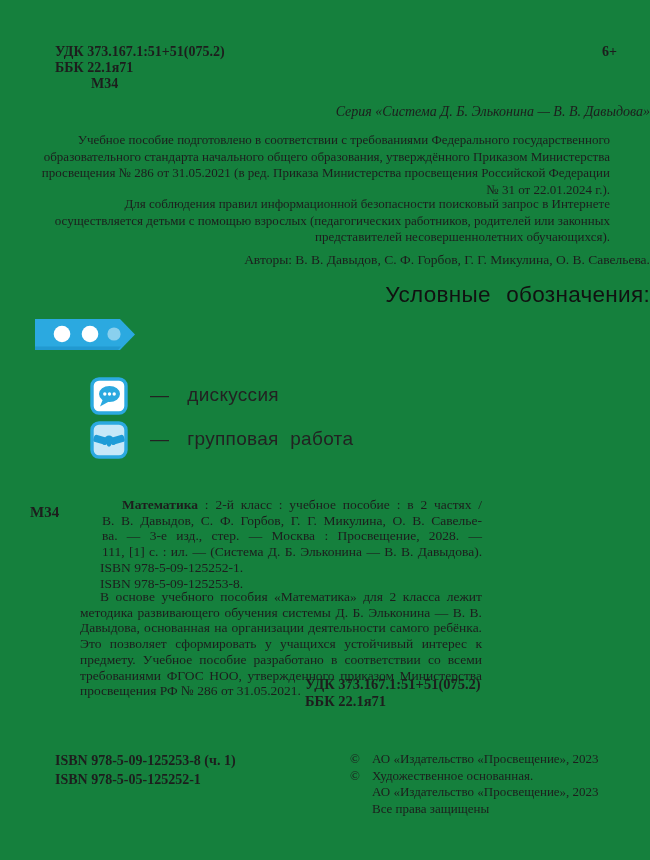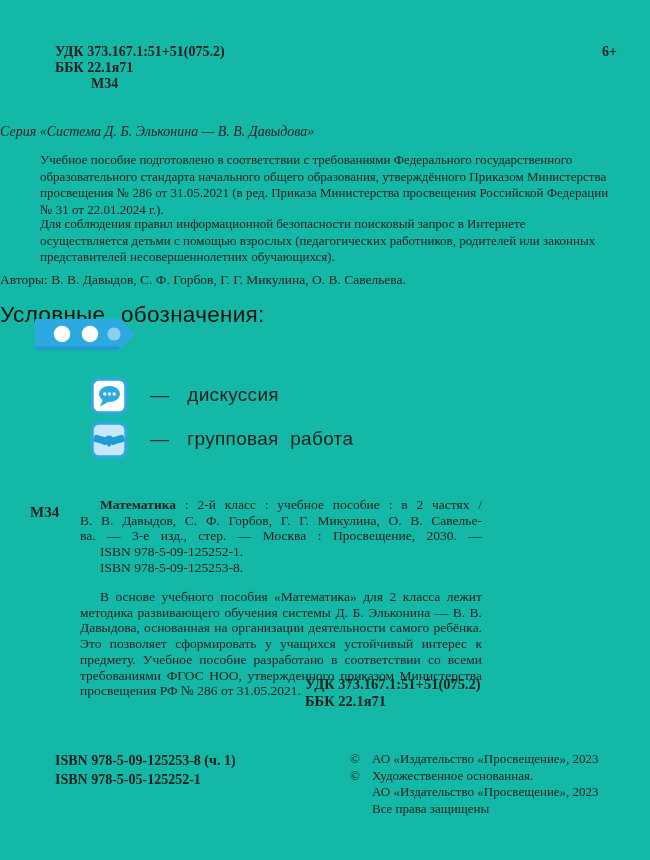--- a/index.html
+++ b/index.html
@@ -1,29 +1,29 @@
 <!DOCTYPE html>
 <html><head>
 <meta charset="utf-8">
 <style>
   html,body{margin:0;padding:0;}
   body{background:#e8e8e8;}
   .page{
     position:relative;
     width:650px;height:860px;
-    background:#14b8a6;
+    background:#15803d;
     font-family:"Liberation Serif", serif;
     color:#1d1d1d;
     overflow:hidden;
   }
   .abs{position:absolute;}
   .sans{font-family:"Liberation Sans", sans-serif;}
   .b{font-weight:bold;}
   .i{font-style:italic;}
-  .center{text-align:left;margin-top:20px;}
+  .center{text-align:right;}
 
   
   .hdr{left:55px;top:44px;font-size:14px;line-height:16px;font-weight:bold;}
   .hdr .m34{padding-left:36px;}
   .age{right:33px;top:44px;font-size:14px;font-weight:bold;}
 
   .series{left:0;top:104px;width:650px;font-size:14px;}
 
   .p-center{left:40px;top:132px;width:570px;font-size:13px;line-height:16.5px;}
   .p-center2{left:40px;top:196px;width:570px;font-size:13px;line-height:16.5px;}
@@ -37,21 +37,21 @@
   .trap-line2{margin-top:14px;margin-left:54px;word-spacing:11px;letter-spacing:0.3px;}
   .legend-dash{margin-right:18px;}
 
   .disc-icon{left:90px;top:377px;width:38px;height:38px;}
   .disc-text{left:150px;top:384px;font-size:19px;word-spacing:6px;letter-spacing:0.3px;color:#222;}
   .group-icon{left:90px;top:421px;width:38px;height:38px;}
   .group-text{left:150px;top:428px;font-size:19px;word-spacing:6px;letter-spacing:0.3px;color:#222;}
 
   .card-code{left:30px;top:504px;font-size:15px;font-weight:bold;}
   .card{left:80px;top:497px;width:402px;font-size:13.5px;line-height:15.7px;}
-  .card .just{text-align:justify;text-align-last:justify;}
+  .card .just{text-align:justify;text-align-last:justify;margin-left:22px;}
   .card .ind{padding-left:20px;}
   .card .plain{text-align:left;}
 
   .annotation{left:80px;top:589px;width:402px;font-size:13.5px;line-height:15.7px;text-align:justify;text-indent:20px;}
 
   .class-footer{left:305px;top:676px;font-size:14.5px;line-height:17px;font-weight:bold;}
 
   .isbn-footer{left:55px;top:751px;font-size:14px;line-height:19px;font-weight:bold;}
   .copy-footer{left:350px;top:751px;font-size:13px;line-height:16.5px;}
   .copy-row{display:flex;}
@@ -116,21 +116,22 @@
     </svg>
   </span>
   <div class="abs group-text sans">
     <span class="legend-dash">—</span><span>групповая работа</span>
   </div>
 
   <div class="abs card-code">М34</div>
   <div class="abs card">
     <div class="just ind"><span class="b">Математика</span><span> : 2-й класс : учебное пособие : в 2 частях /</span></div>
     <div class="just">В. В. Давыдов, С. Ф. Горбов, Г. Г. Микулина, О. В. Савелье-</div>
-    <div class="just">ва. — 3-е изд., стер. — Москва : Просвещение, 2030. —</div>
+    <div class="just">ва. — 3-е изд., стер. — Москва : Просвещение, 2028. —</div>
+    <div class="just">111, [1] с. : ил. — (Система Д. Б. Эльконина — В. В. Давыдова).</div>
     <div class="plain ind">ISBN 978-5-09-125252-1.</div>
     <div class="plain ind">ISBN 978-5-09-125253-8.</div>
   </div>
 
   <div class="abs annotation">В основе учебного пособия «Математика» для 2 класса лежит методика развивающего обучения системы Д. Б. Эльконина — В. В. Давыдова, основанная на организации деятельности самого ребёнка. Это позволяет сформировать у учащихся устойчивый интерес к предмету. Учебное пособие разработано в соответствии со всеми требованиями ФГОС НОО, утвержденного приказом Министерства просвещения РФ № 286 от 31.05.2021.</div>
 
   <div class="abs class-footer">
     <div>УДК 373.167.1:51+51(075.2)</div>
     <div>ББК 22.1я71</div>
   </div>

